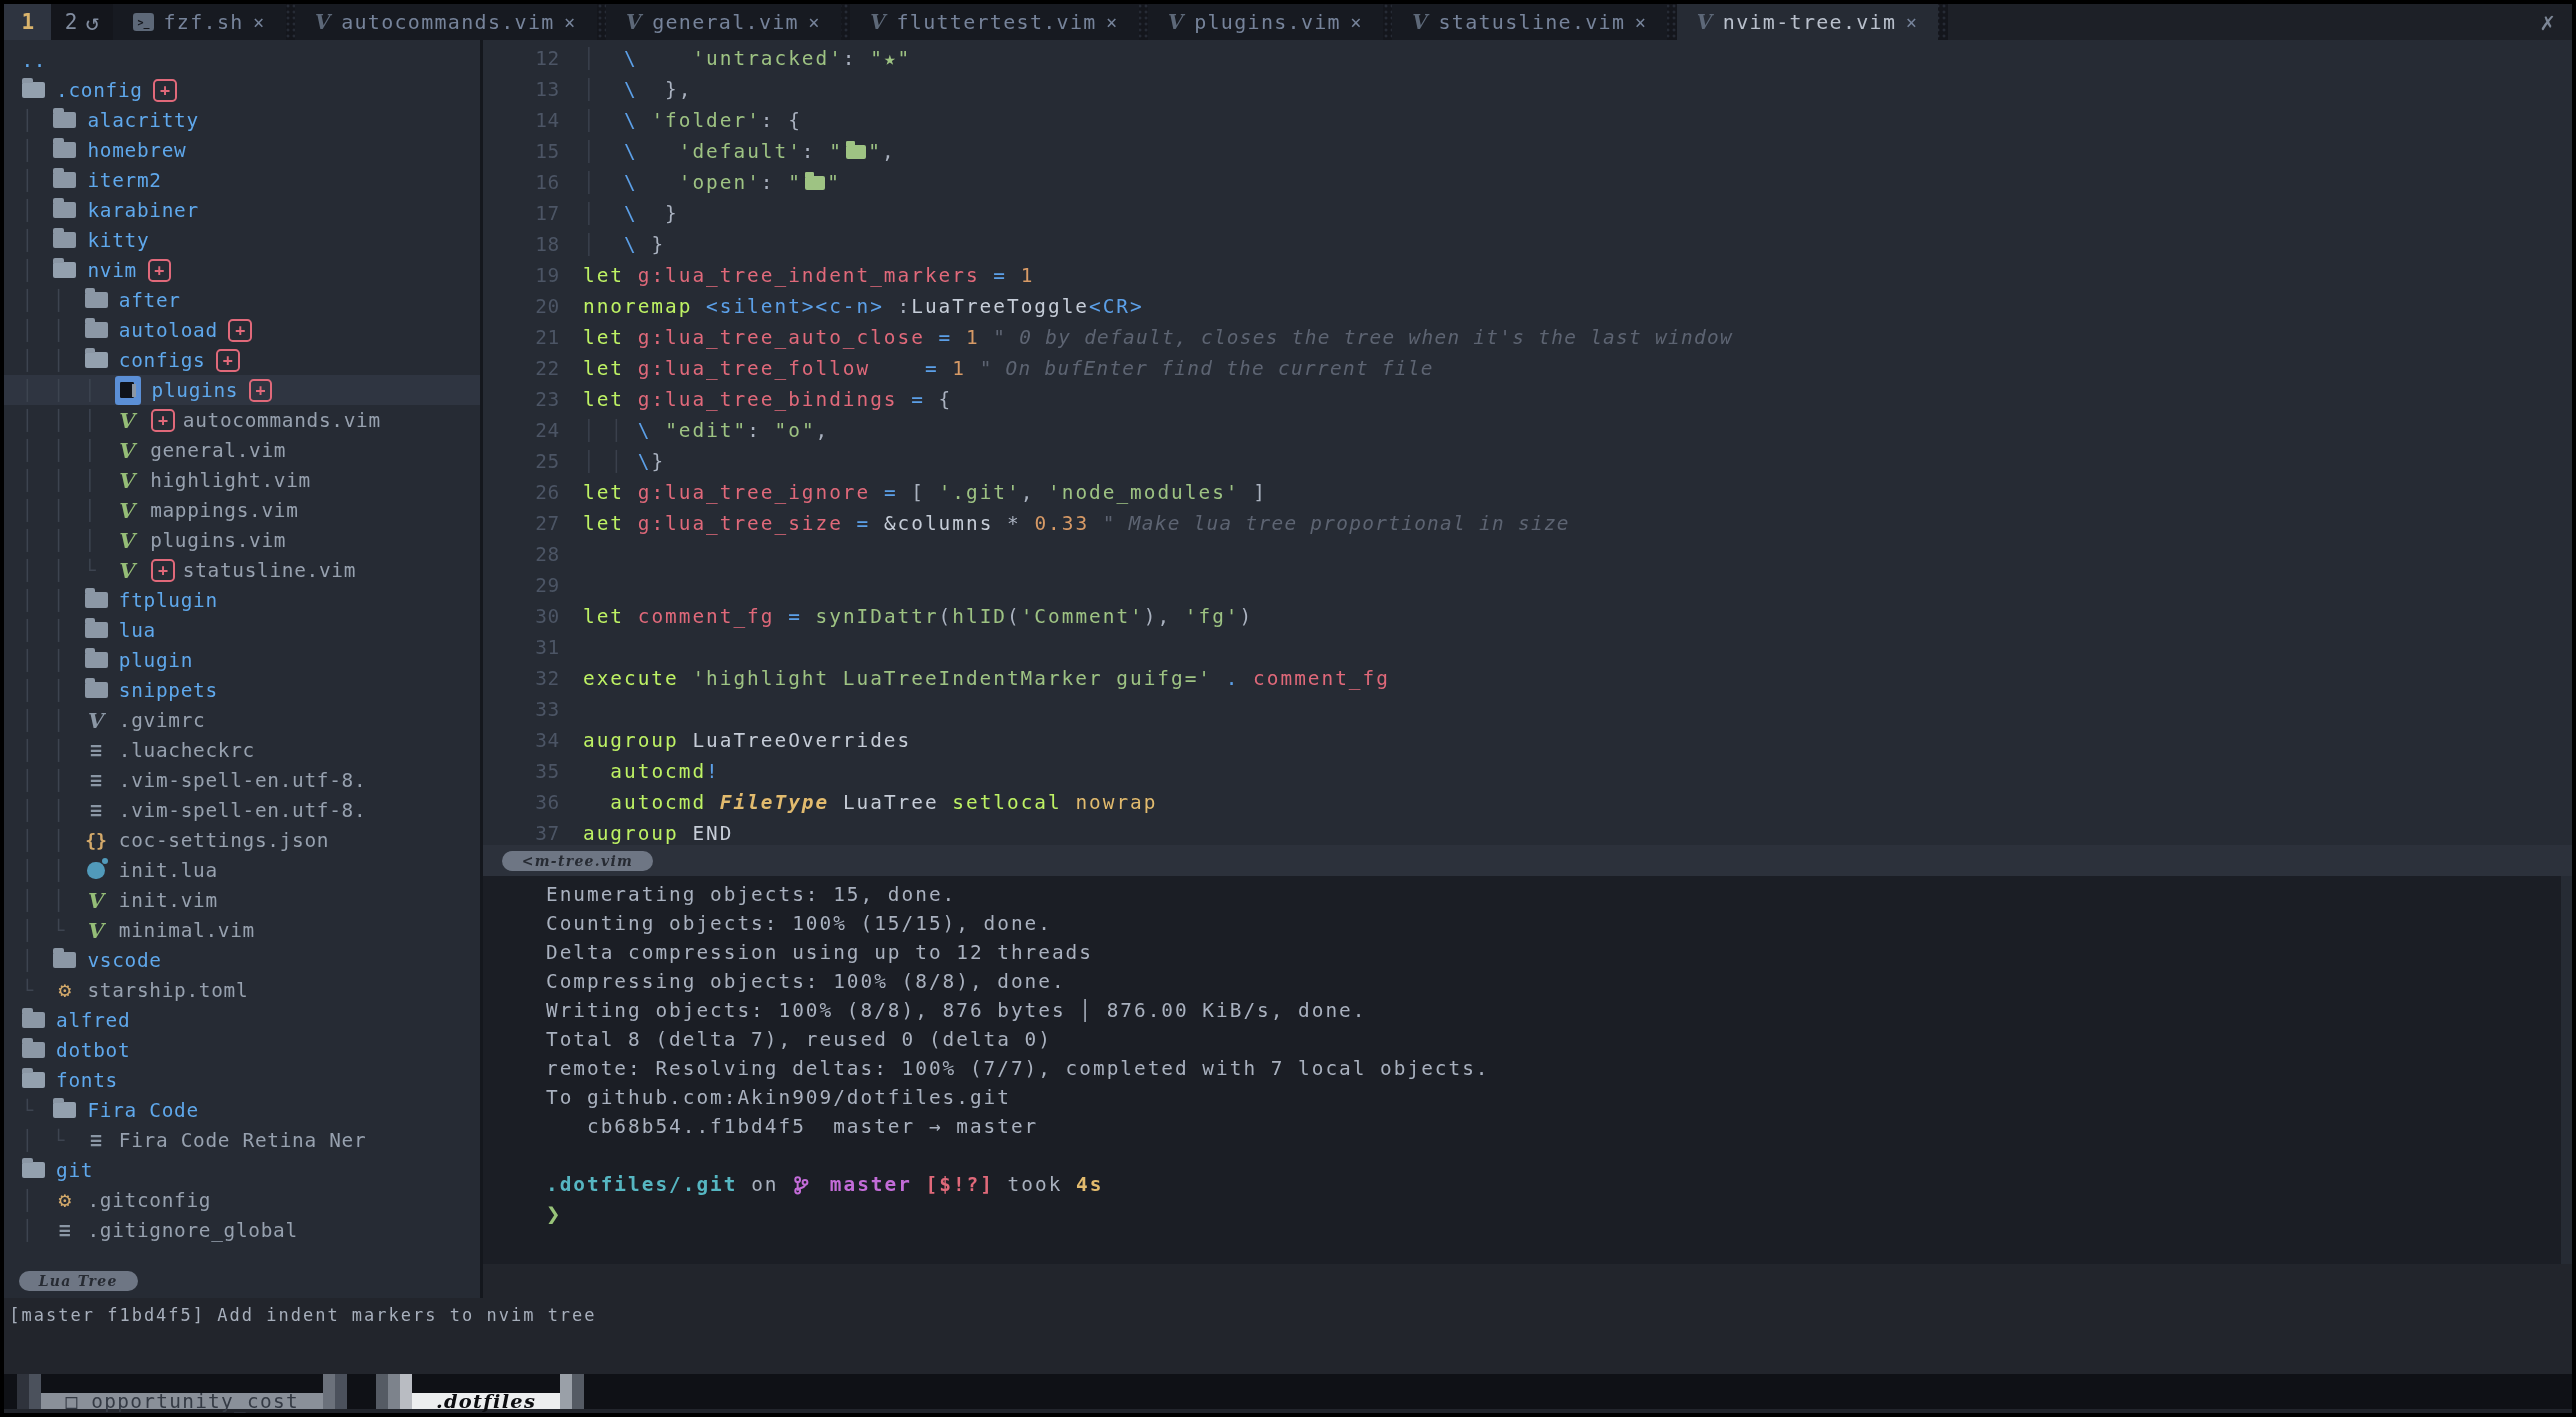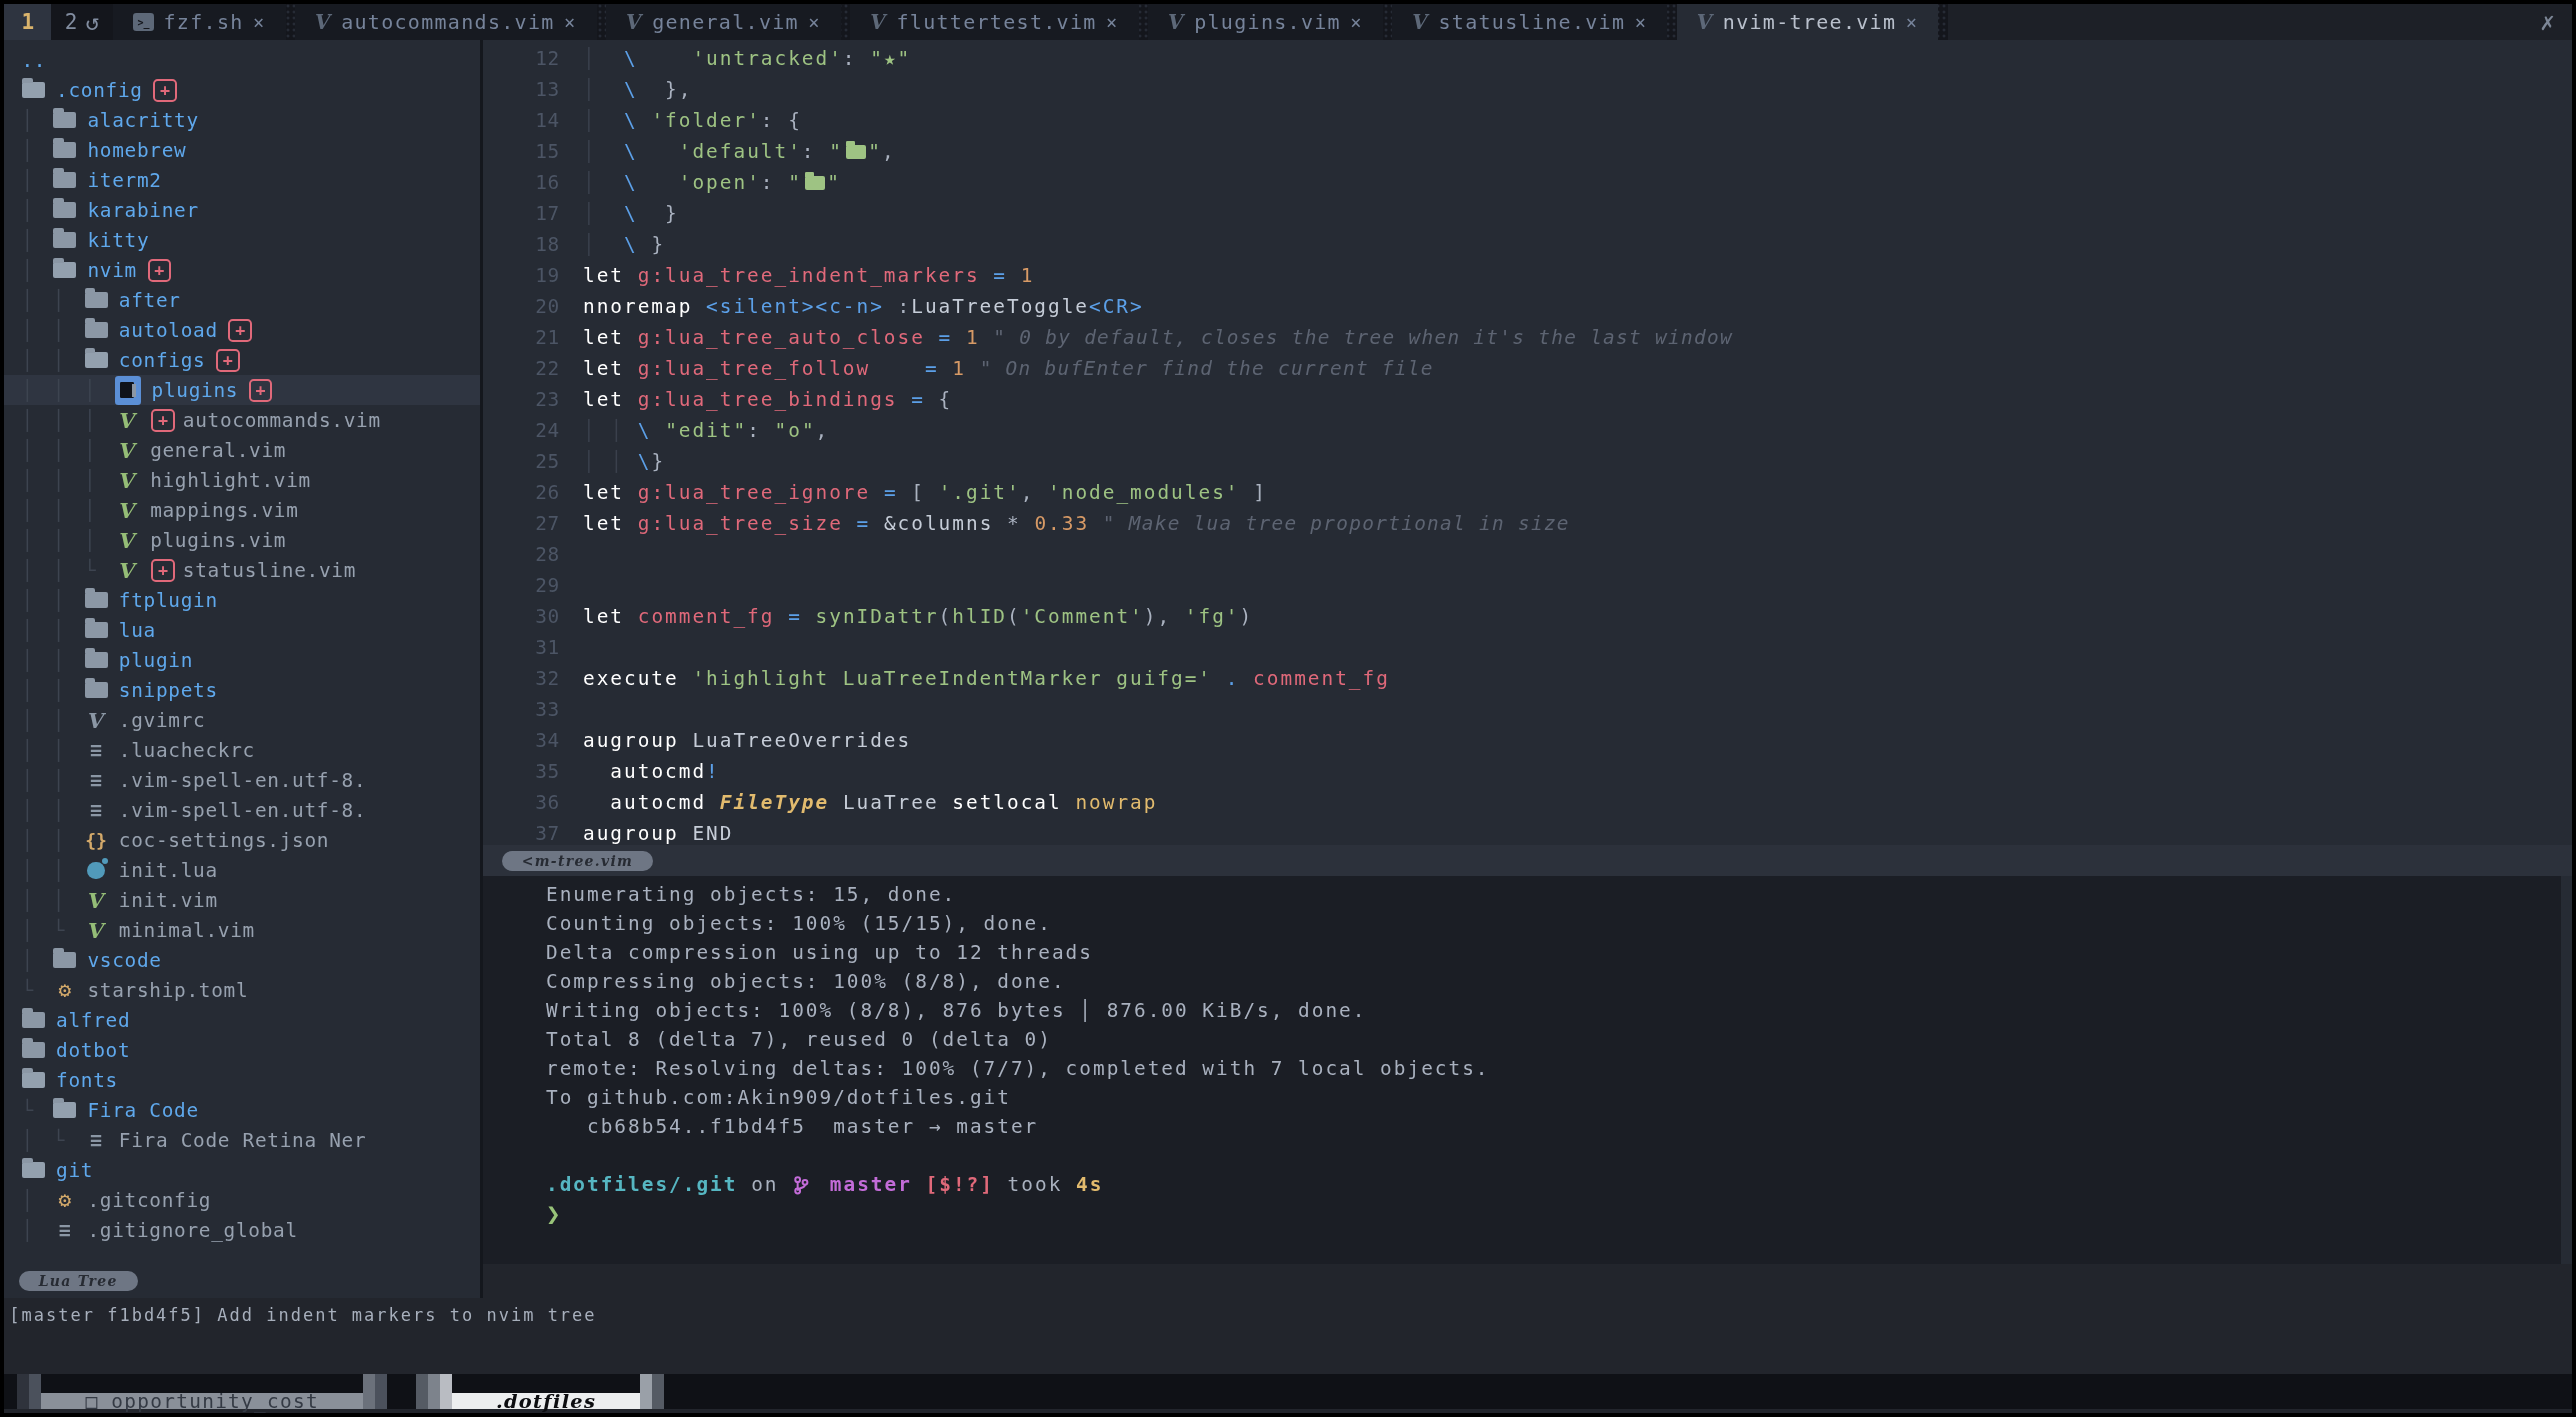--- a/index.html
+++ b/index.html
@@ -51,21 +51,21 @@
   .curblock .mini{display:inline-block;width:14.7px;height:16px;background:#10131a;border-radius:1.3px;margin-right:-4px;}
   .curblock .sliver{display:inline-block;width:4.7px;height:13.4px;background:#8b97a5;margin-left:1.3px;}
 
   
   .vsplit{position:absolute;left:476px;top:36px;width:2.7px;height:1258px;background:#14171d;}
   .editor{position:absolute;left:479px;top:36px;right:0;height:805px;background:#262b34;overflow:hidden;padding-top:2.7px;}
   .eline{height:31px;display:flex;align-items:center;white-space:pre;font-size:19.4px;letter-spacing:2px;}
   .ln{display:inline-block;width:100px;min-width:100px;text-align:right;padding-right:23px;color:#4c5565;letter-spacing:0.7px;}
   .code{white-space:pre;}
   .t{color:#aab2c0;} .p{color:#aab2c0;} .g{color:#3a404c;}
-  .esc{color:#5ca0e8;} .str{color:#9ec383;} .kw{color:#ffffff;} .var{color:#e0697a;}
+  .esc{color:#5ca0e8;} .str{color:#9ec383;} .kw{color:#bef264;} .var{color:#e0697a;}
   .op{color:#5ca0e8;} .num{color:#d79a66;} .fn{color:#9ec383;} .lit{color:#c6cdd8;}
   .cmt{color:#5d6472;font-style:italic;letter-spacing:1.3px;}
   .type{color:#e2bb6e;font-style:italic;font-weight:bold;} .yel{color:#e2bb6e;}
   .sfold{display:inline-block;width:20px;height:14px;background:#9ec383;border-radius:2px;position:relative;vertical-align:-1.3px;margin:0 2.7px;}
   .sfold::before{content:"";position:absolute;top:-4px;left:0;width:9.4px;height:4.7px;background:#9ec383;border-radius:1.3px 1.3px 0 0;}
 
   
   .estatus{position:absolute;left:479px;top:841px;right:0;height:31px;background:#2c313b;display:flex;align-items:center;}
   .pill{display:inline-block;background:#6e7684;color:#272b33;border-radius:17.4px;padding:2px 20px;
         font-family:"DejaVu Serif",serif;font-style:italic;font-weight:bold;font-size:14px;letter-spacing:1.3px;}
@@ -89,21 +89,21 @@
   .rstrip{position:absolute;right:0;top:872px;width:10.7px;height:388px;background:#262b34;}
 
   
   .cmdline{position:absolute;left:0;top:1294px;right:0;height:33px;background:#22252c;color:#a7afbc;
            font-size:17px;letter-spacing:2px;display:flex;align-items:center;padding-left:5.3px;white-space:pre;}
 
   
   .tmuxbar{position:absolute;left:0;top:1370px;right:0;height:35px;background:#0f1116;display:flex;align-items:stretch;padding-left:13.4px;}
   .twin{display:flex;align-items:stretch;margin-right:29px;}
   .seg{width:12px;}
-  .twmain{display:flex;align-items:center;padding:0 44px;font-size:19.4px;letter-spacing:1.3px;color:#343a44;background:#8a9099;margin-top:19px;}
+  .twmain{display:flex;align-items:center;padding:0 24px;font-size:19.4px;letter-spacing:1.3px;color:#343a44;background:#8a9099;margin-top:19px;}
   .twin.act .twmain{background:#eceeef;color:#0c0d10;font-family:"DejaVu Serif",serif;font-style:italic;font-weight:bold;}
 </style>
 </head>
 <body>
 
 <div class="screen">
 
   <div class="tabbar">
     <div class="tabnum">1</div>
     <div class="tabnum2">

